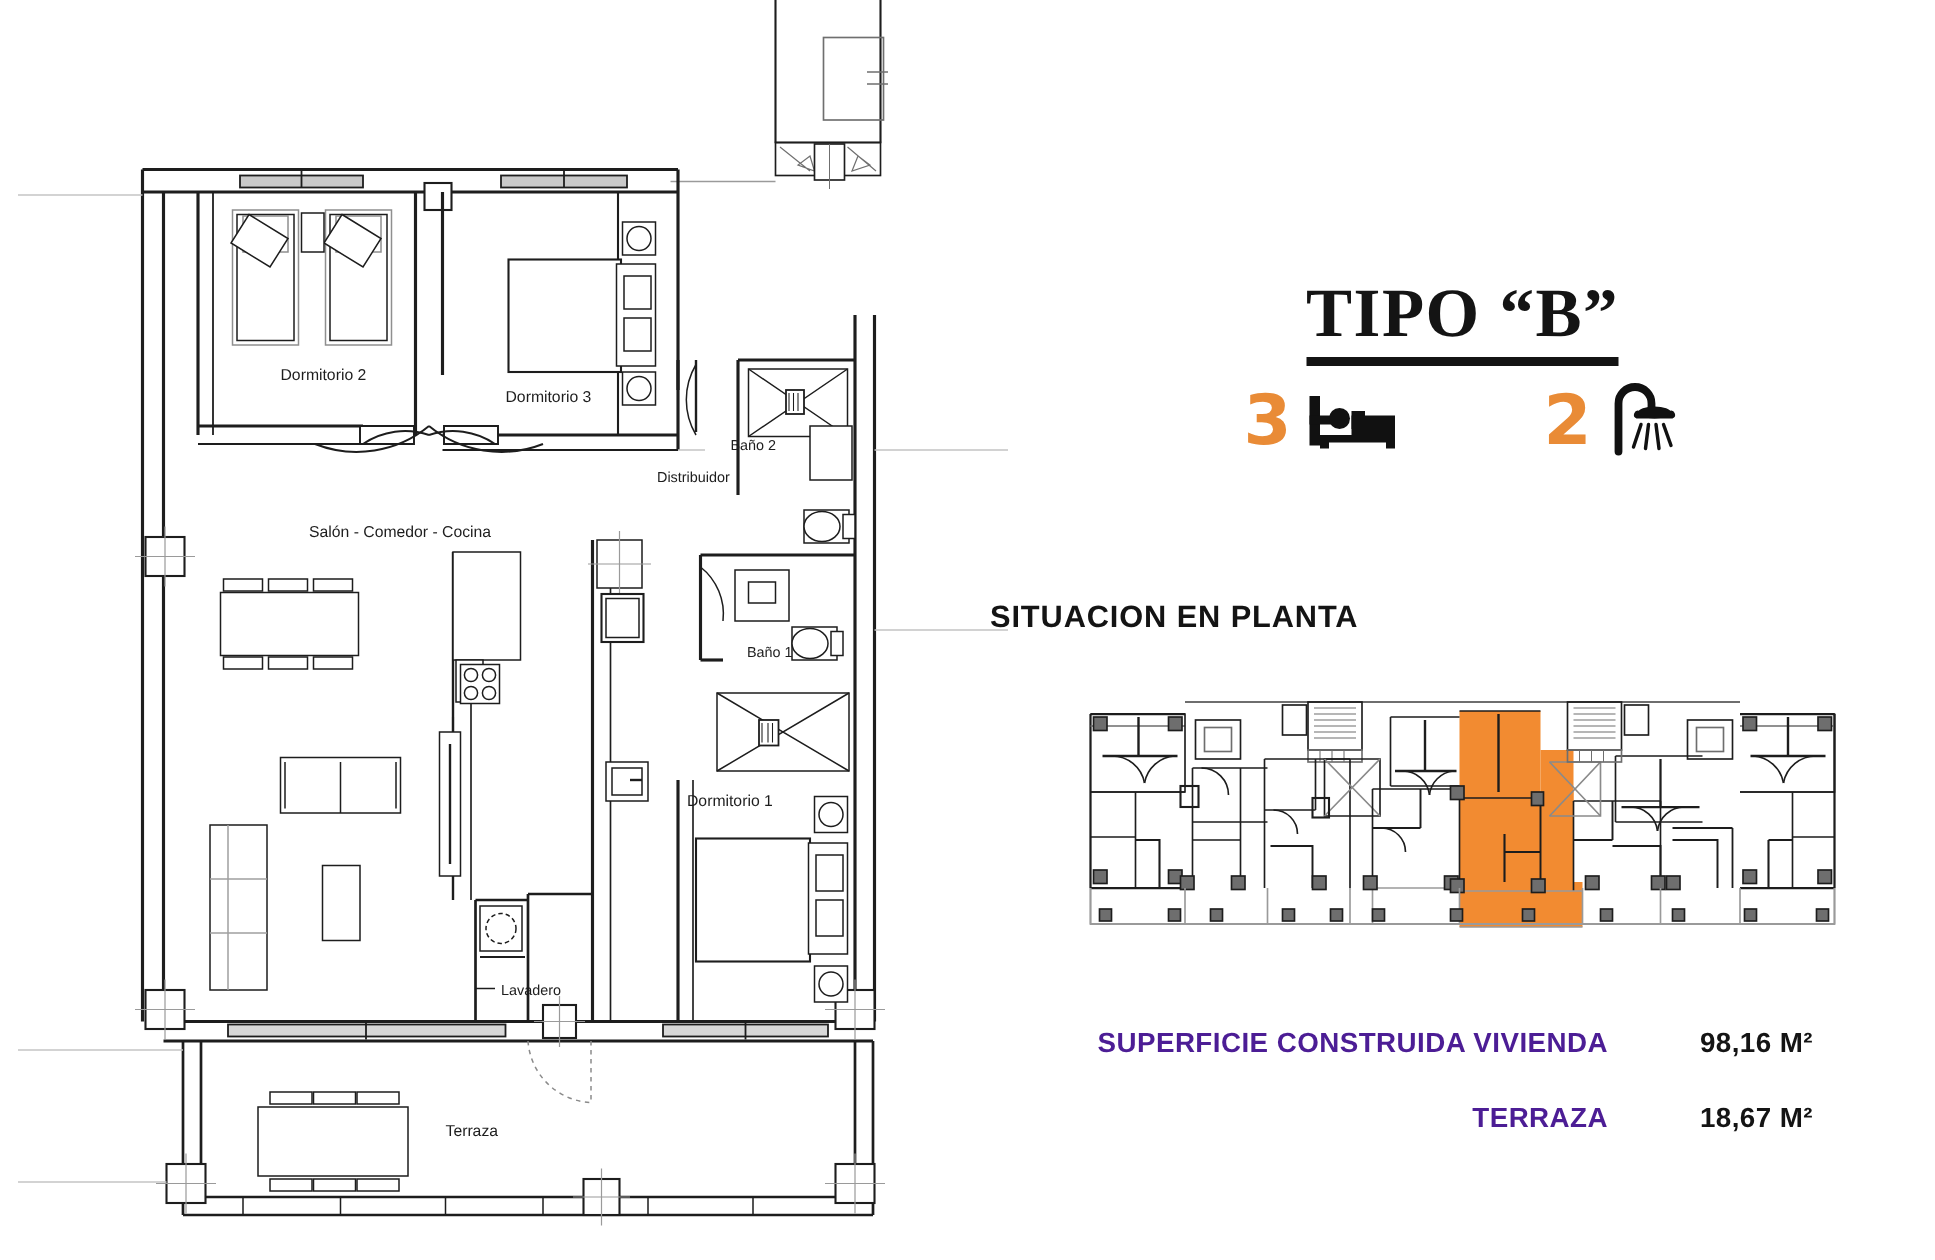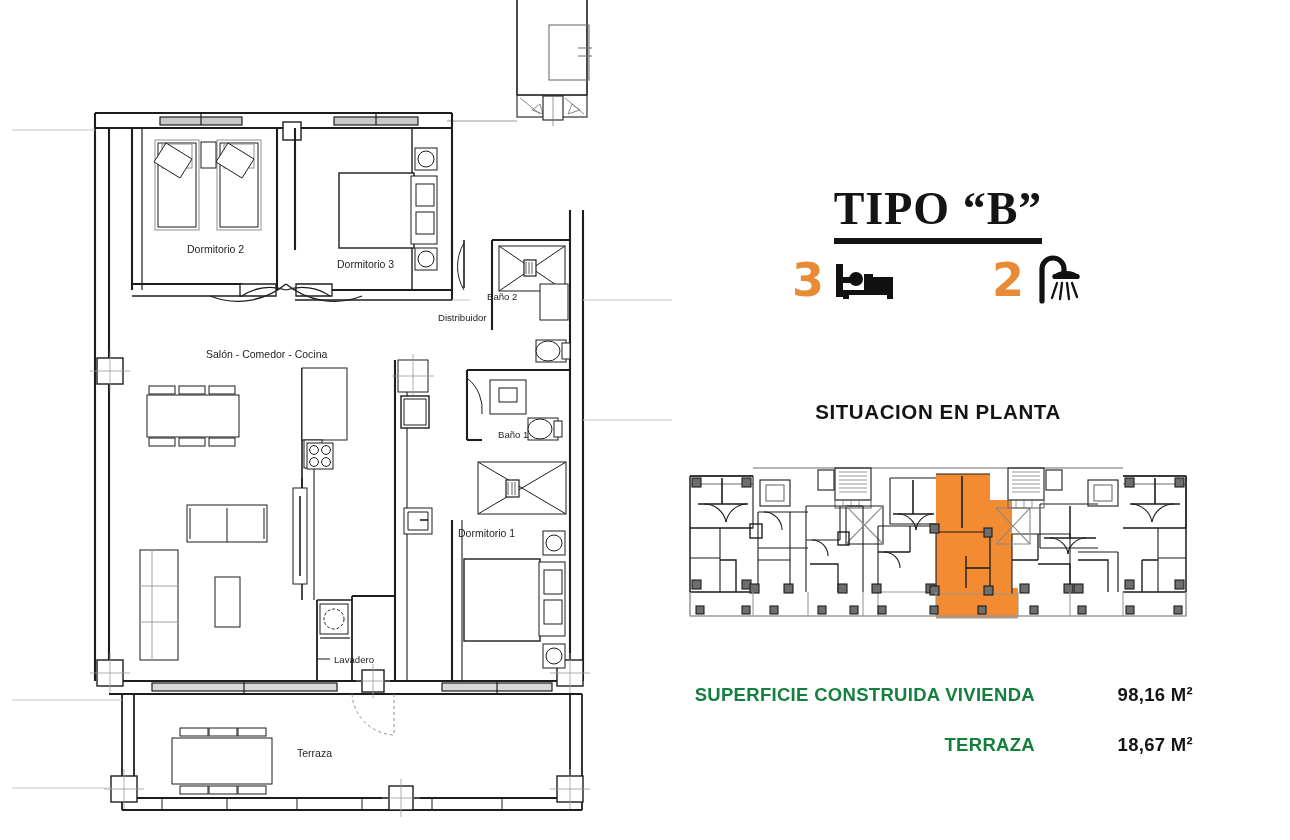--- a/index.html
+++ b/index.html
@@ -8,49 +8,49 @@
     width:1290px;height:840px;position:relative;overflow:hidden;
     font-family:"Liberation Sans", sans-serif;color:#1a1a1a;
   }
   #sheet{position:absolute;left:0;top:0;width:1290px;height:840px;background:#fff;}
 
   
   #plan-wrap{position:absolute;left:0;top:0;width:660px;height:840px;padding-left:12px;}
   #plan-svg{display:block;width:660px;height:840px;}
 
   
-  #info-panel{position:absolute;left:623px;top:0;width:630px;height:840px;}
+  #info-panel{position:absolute;left:660px;top:0;width:630px;height:840px;}
 
   .title-block{position:absolute;left:0;top:186px;width:630px;text-align:center;}
   .type-title{
     font-family:"Liberation Serif", serif;
     font-weight:bold;font-size:46px;letter-spacing:1px;
     color:#141414;line-height:1;display:inline-block;
     padding-bottom:6px;border-bottom:6px solid #141414;
   }
 
   .icon-row{position:absolute;left:0;top:255px;width:630px;
             display:flex;justify-content:center;align-items:center;gap:96px;}
   .icon-group{display:flex;align-items:center;gap:10px;}
   .icon-count{font-family:"DejaVu Sans", sans-serif;font-weight:bold;font-size:46px;
               color:#E98B36;line-height:1;}
   .glyph{display:block;}
 
-  .situation-title{position:absolute;left:0;top:400px;width:630px;text-align:center;
+  .situation-title{position:absolute;left:0;top:400px;width:630px;text-align:left;
                    font-weight:bold;font-size:20.5px;letter-spacing:.6px;color:#141414;}
 
   #site-wrap{position:absolute;left:55px;top:448px;width:520px;height:172px;}
   #site-svg{display:block;width:520px;height:172px;}
 
   .areas{position:absolute;left:0;top:684px;width:630px;}
   .area-row{display:flex;align-items:baseline;justify-content:flex-end;
             padding-right:60px;margin-bottom:28px;}
-  .area-label{font-weight:bold;font-size:18.5px;letter-spacing:.3px;color:#15803d;}
+  .area-label{font-weight:bold;font-size:18.5px;letter-spacing:.3px;color:#4c1d95;}
   .area-value{font-weight:bold;font-size:18.5px;letter-spacing:.3px;color:#141414;
-              width:118px;text-align:right;padding-left:40px;}
+              width:118px;text-align:center;padding-left:40px;}
 
   .footer-note{position:absolute;left:300px;top:824px;width:460px;height:14px;
                font-size:9px;color:#f2f2f2;overflow:hidden;white-space:nowrap;}
 
   
   .rm{font-family:"Liberation Sans", sans-serif;font-size:10.5px;fill:#1d1d1d;}
   .rm-s{font-family:"Liberation Sans", sans-serif;font-size:9.6px;fill:#1d1d1d;}
 </style>
 </head>
 <body>

